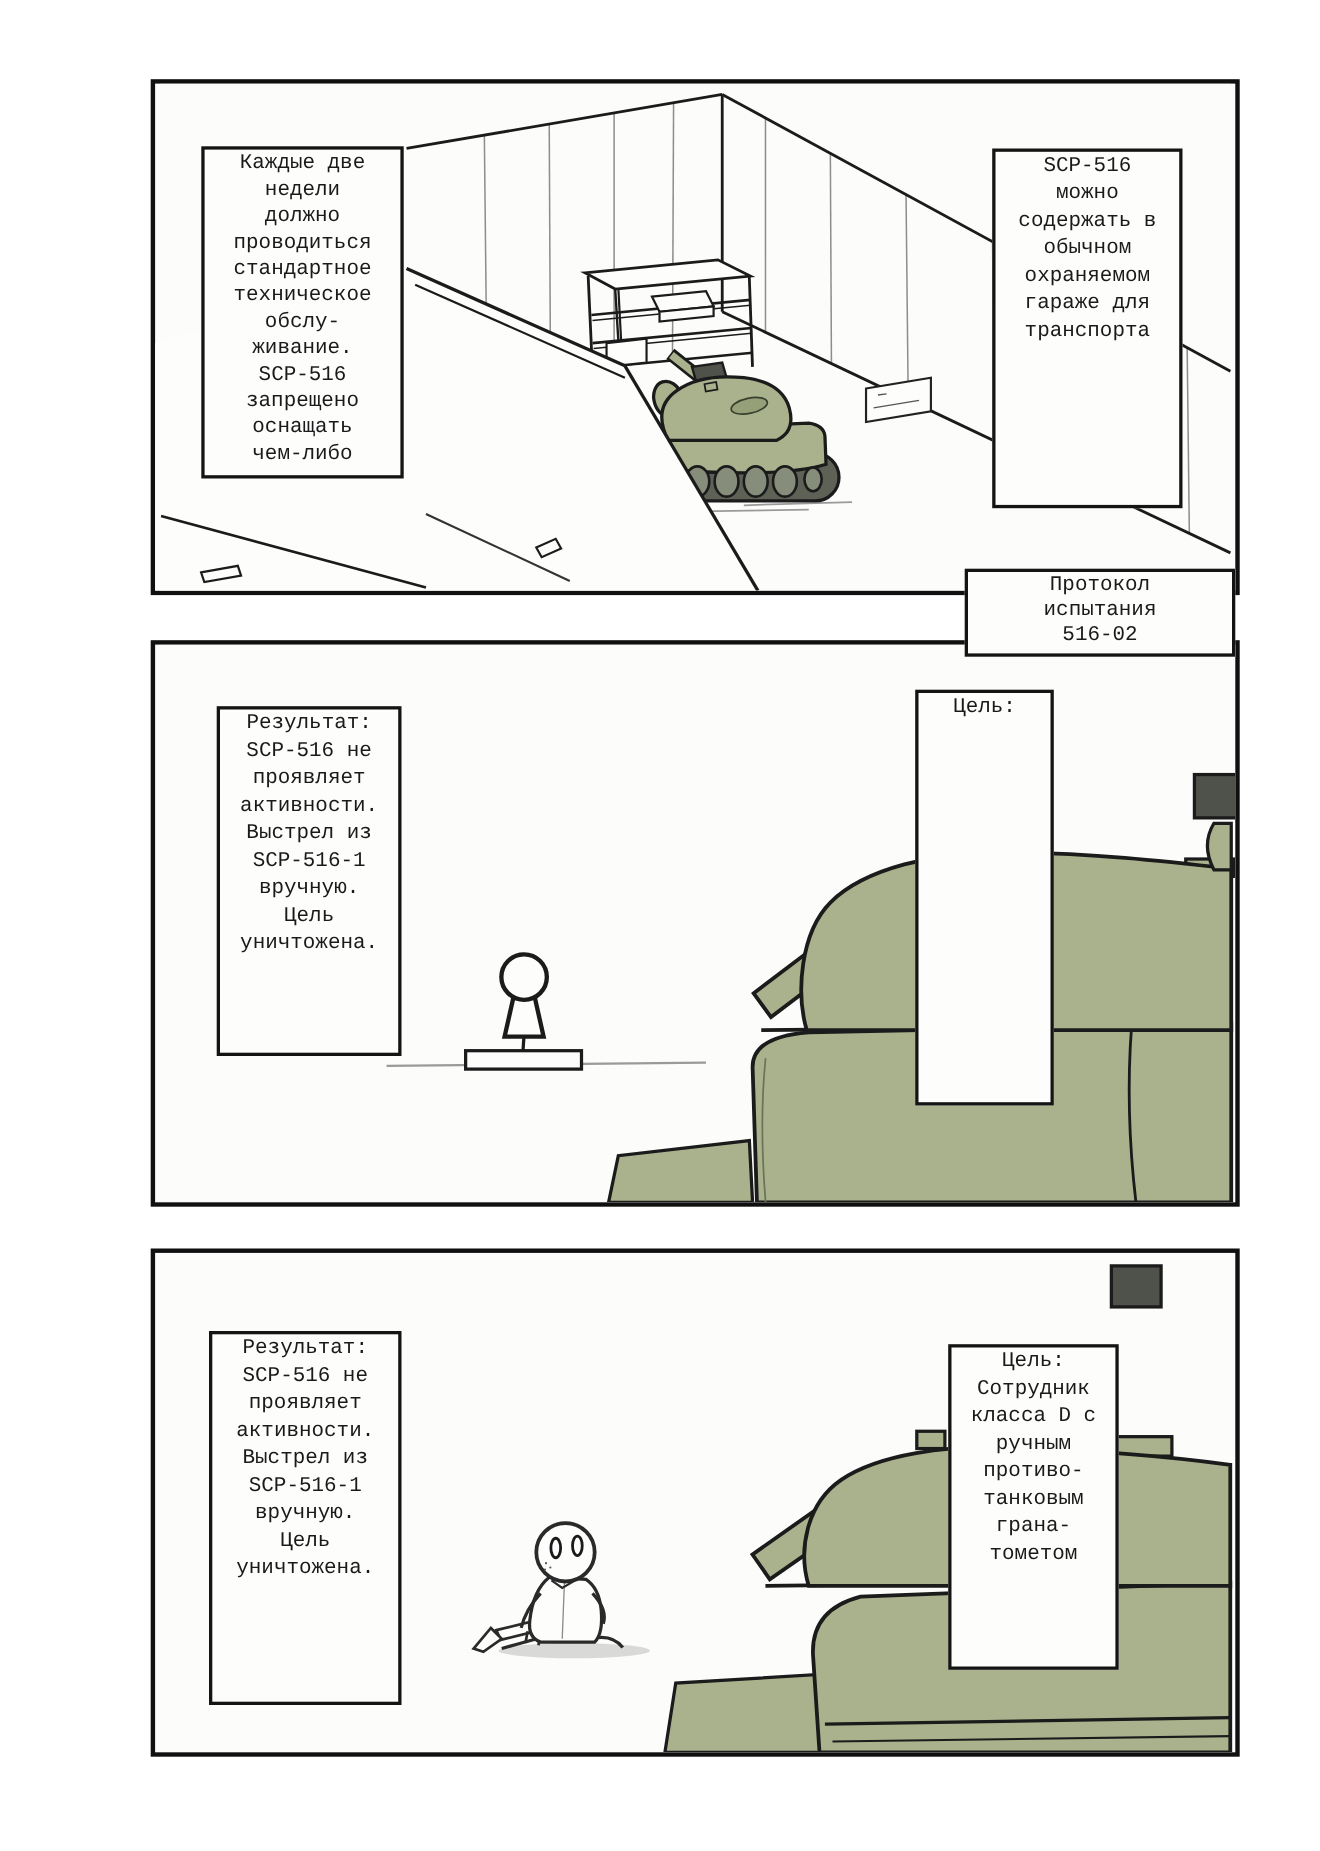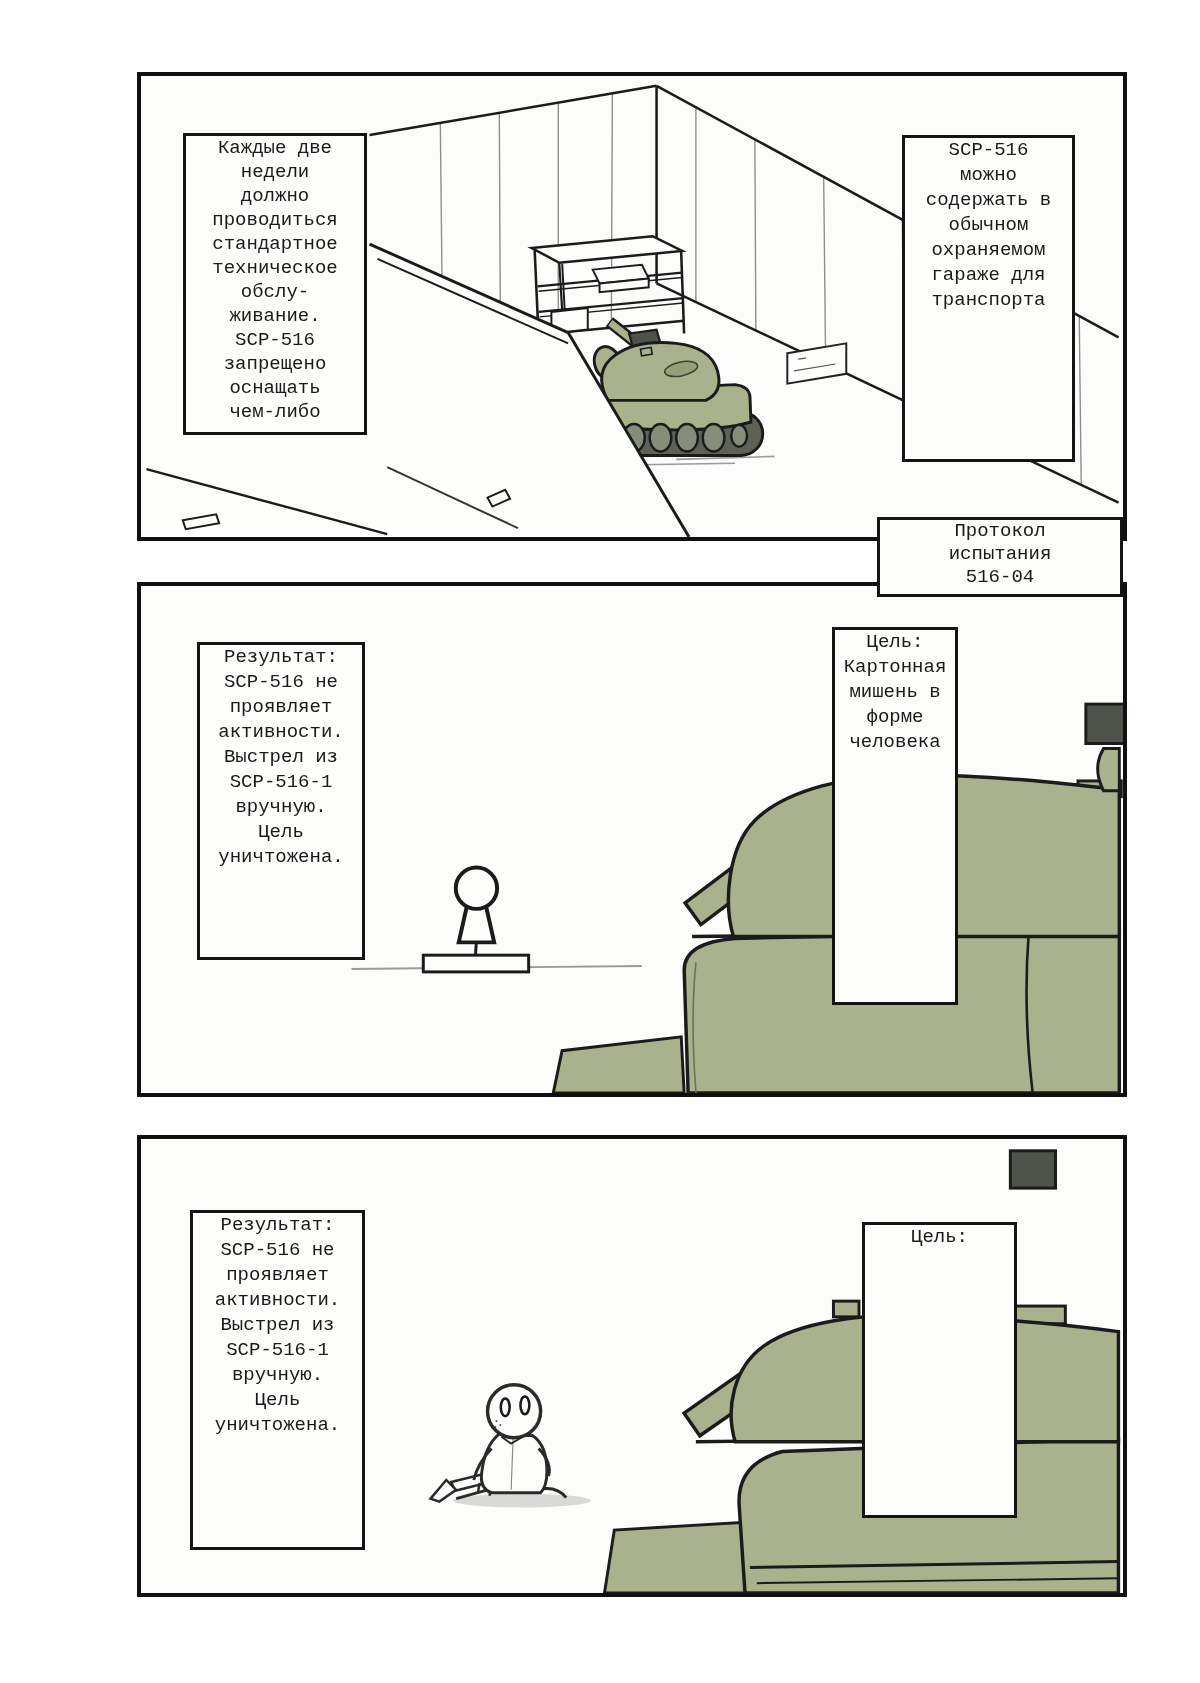--- a/index.html
+++ b/index.html
@@ -171,24 +171,20 @@
 проявляет
 активности.
 Выстрел из
 SCP-516-1
 вручную.
 Цель
 уничтожена.</div>
     </div>
     <div class="tbox" id="p2-right-box">
       <div class="bold">Цель:</div>
-      <div class="pre">Картонная
-мишень в
-форме
-человека</div>
     </div>
   </div>
 
   <div class="panel" id="panel-3">
     <svg class="scene" viewBox="0 0 990 462">
       <rect x="0" y="0" width="990" height="462" fill="#fcfcfb"></rect>
 
       <g>
         <ellipse cx="383" cy="368" rx="70" ry="7" fill="#bcbcbc" opacity="0.55"></ellipse>
         <polygon points="311,349 376,333 380,342 315,358" fill="#fdfdfc" stroke="#2a2a2a" stroke-width="2.5"></polygon>
@@ -230,22 +226,29 @@
 проявляет
 активности.
 Выстрел из
 SCP-516-1
 вручную.
 Цель
 уничтожена.</div>
     </div>
     <div class="tbox" id="p3-right-box">
       <div class="bold">Цель:</div>
+      <div class="pre">Сотрудник
+класса D с
+ручным
+противо-
+танковым
+грана-
+тометом</div>
     </div>
   </div>
 
   <div class="tbox" id="protocol-box">
     <div class="pre">Протокол
 испытания
-516-04</div>
+516-02</div>
   </div>
 
 </div>
 
 </body></html>

